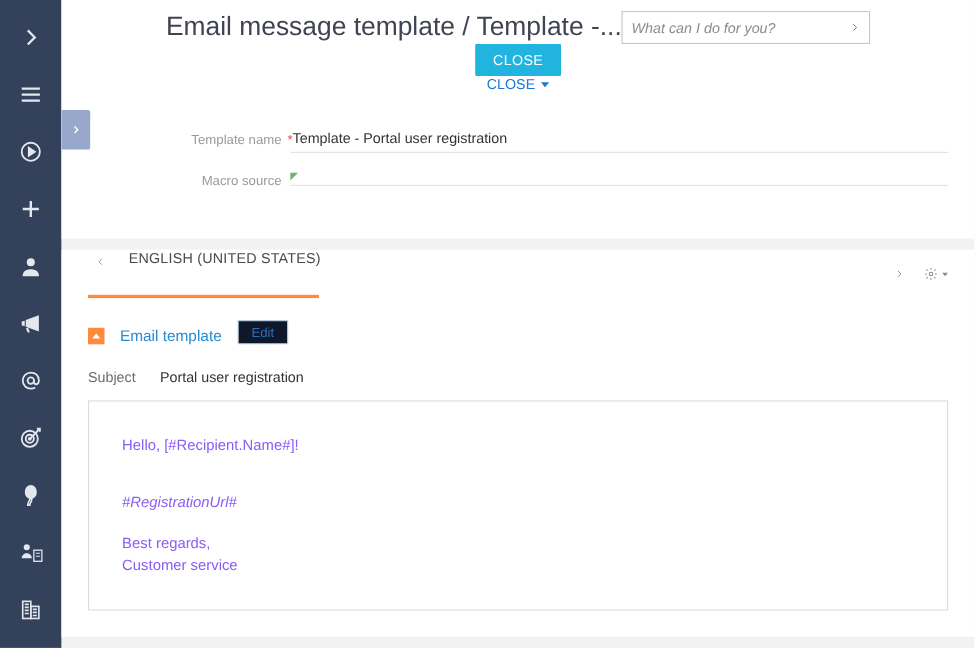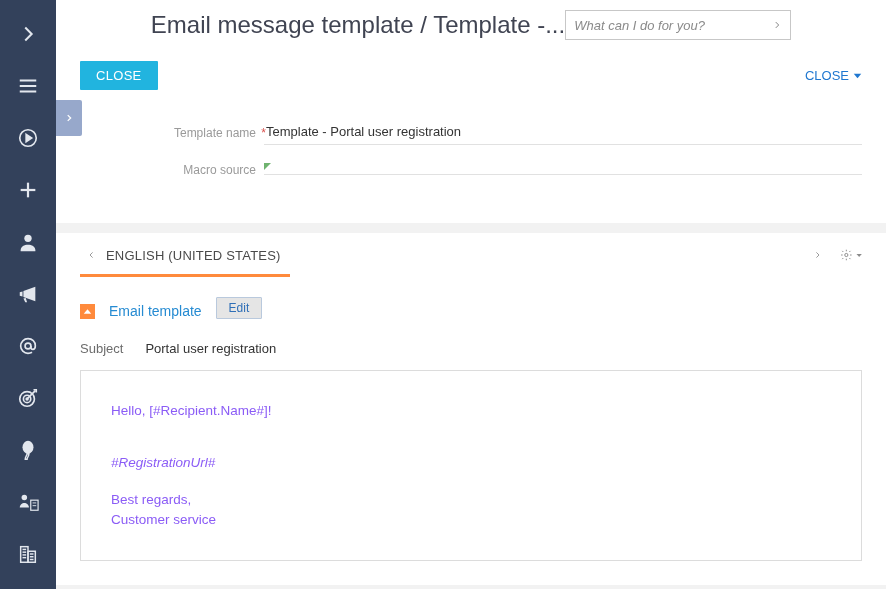--- a/index.html
+++ b/index.html
@@ -20,48 +20,48 @@
 
   
   .card { background: #fff; margin: 0 0 10px 0; }
   .header-card { padding: 10px 24px 28px 24px; }
   .header-top { display: flex; align-items: center; justify-content: center; }
   .page-title { font-size: 24px; font-weight: 300; color: #404452; }
   .search-box { width: 226px; height: 30px; border: 1px solid #c7c7c7; display: flex; align-items: center; padding: 0 8px; color: #8a8a8a; font-style: italic; font-size: 13px; }
   .search-box span { flex: 1; }
   .search-box svg { width: 10px; height: 14px; color: #6c6c6c; }
 
-  .header-actions { display: flex; align-items: center; justify-content: space-between; margin-top: 21px; }
+  .header-actions { display: flex; align-items: center; justify-content: space-between; margin-top: 0; flex-direction: column; }
   .btn-close { background: #21b4df; color: #fff; border: none; padding: 7px 16px; font-size: 13px; cursor: pointer; border-radius: 1px; letter-spacing: .3px; }
   .view-link { color: #1f77d0; font-size: 13px; cursor: pointer; display: flex; align-items: center; gap: 4px; }
   .view-link svg { width: 9px; height: 6px; }
 
   .form-block { margin-top: 30px; }
   .form-row { display: flex; align-items: center; margin-bottom: 18px; padding-left: 80px; }
   .form-label { width: 104px; text-align: right; font-size: 12px; color: #9a9a9a; padding-right: 8px; position: relative; }
   .form-label .req { color: #d9534f; position: absolute; right: -2px; top: 0; }
   .form-value { flex: 1; border-bottom: 1px solid #e1e1e1; padding: 4px 2px 5px 2px; font-size: 13px; color: #333; }
   .macro-corner { position: relative; }
   .macro-corner::before { content: ""; position: absolute; left: 0; top: -2px; width: 0; height: 0; border-style: solid; border-width: 7px 7px 0 0; border-color: #6fb36f transparent transparent transparent; }
 
   
   .detail-card { padding: 0 24px 24px 24px; }
-  .lang-bar { display: flex; align-items: center; height: 44px; position: relative; }
+  .lang-bar { display: flex; height: 44px; position: relative; gap: 11px; }
   .chev-btn { width: 22px; height: 22px; display: flex; align-items: center; justify-content: center; cursor: pointer; color: #7a7a7a; }
   .chev-btn svg { width: 9px; height: 14px; }
   .lang-label { margin-left: 4px; font-size: 13px; color: #4a4a4a; letter-spacing: .2px; }
   .lang-right { margin-left: auto; display: flex; align-items: center; gap: 12px; }
   .gear-btn svg { width: 16px; height: 16px; color: #8a8a8a; }
   .lang-underline { position: absolute; left: 0; bottom: 0; height: 3px; width: 210px; background: #ff8a3c; }
 
   .section-row { display: flex; align-items: flex-end; gap: 14px; margin-top: 20px; }
   .section-caret { width: 15px; height: 15px; background: #ff8a3c; display: flex; align-items: center; justify-content: center; color: #fff; }
   .section-caret svg { width: 9px; height: 7px; }
   .section-title { color: #268bd2; font-size: 14px; }
-  .btn-edit { border: 1px solid #b9c9dd; background: #e5e5e5; color: #2f6fb7; font-size: 12px; padding: 3px 12px; cursor: pointer; border-radius: 1px; }
+  .btn-edit { border: 1px solid #b9c9dd; background: #0f172a; color: #2f6fb7; font-size: 12px; padding: 3px 12px; cursor: pointer; border-radius: 1px; }
 
   .subject-row { display: flex; align-items: baseline; gap: 22px; margin-top: 22px; }
   .subject-label { font-size: 13px; color: #6c6c6c; }
   .subject-value { font-size: 13px; color: #333; }
 
   .body-box { border: 1px solid #dcdcdc; margin-top: 14px; padding: 30px 30px 30px 30px; font-size: 13.5px; line-height: 1.5; color: #8b5cf6; min-height: 190px; font-family: Verdana, Arial, sans-serif; }
   .body-box p { margin: 0; }
   .body-gap { height: 16px; }
   .italic { font-style: italic; }
 </style>

